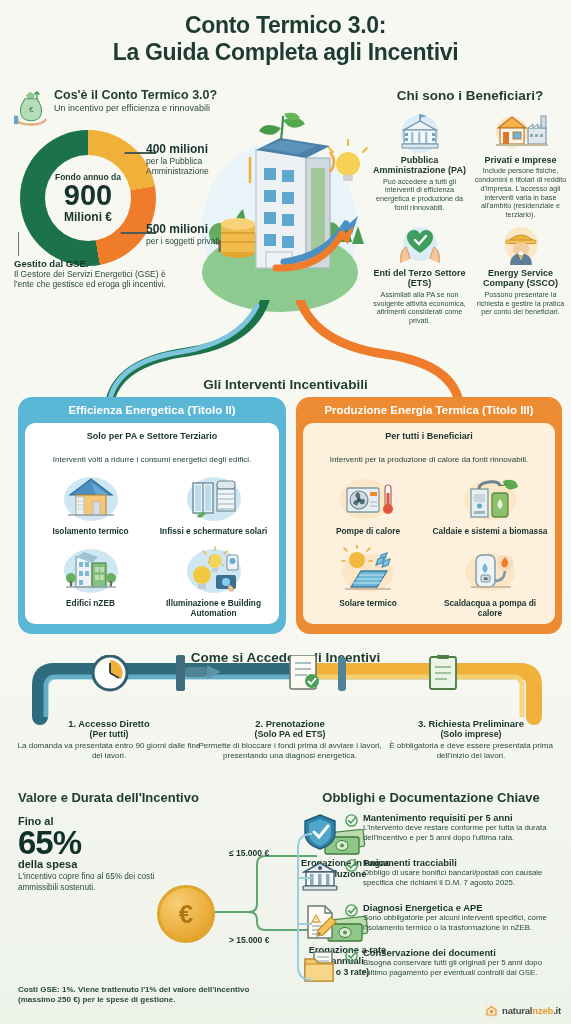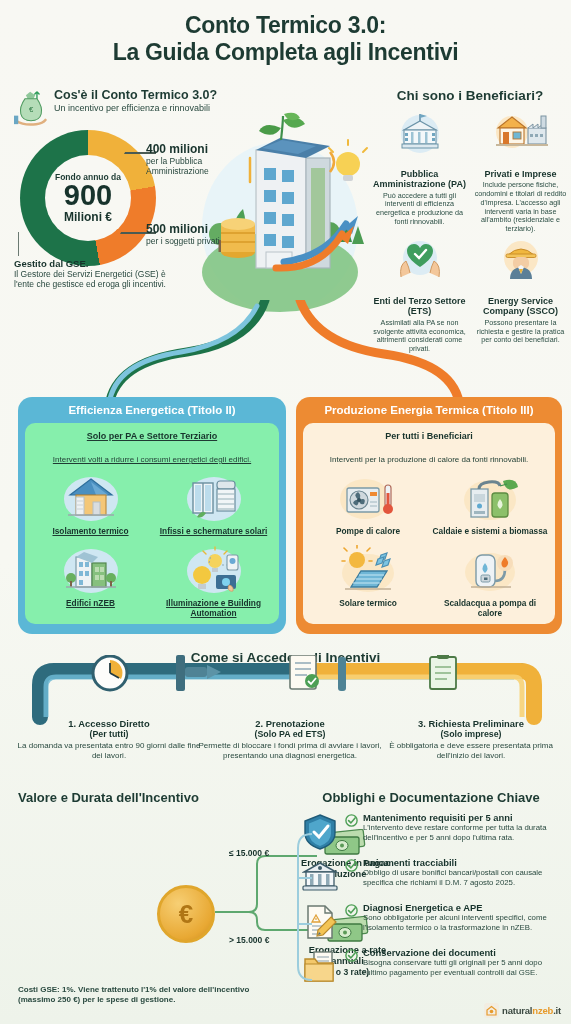--- a/index.html
+++ b/index.html
@@ -58,32 +58,32 @@
   .gse-t { font-size:9.5px; font-weight:bold; color:#17332c; }
   .gse-d { font-size:8.5px; color:#26463d; line-height:1.22; }
   .gse-tick { position:absolute; left:18px; top:232px; width:1px; height:24px; background:#6b7a72; }
 
   
   .benef { position:absolute; left:372px; top:88px; width:196px; }
   .benef-h { text-align:center; font-size:13.5px; font-weight:bold; color:#1d3b33; }
   .benef-grid { display:grid; grid-template-columns:1fr 1fr; gap:4px 6px; margin-top:8px; }
   .bcard { text-align:center; }
   .bico { height:44px; display:flex; align-items:center; justify-content:center; }
-  .btitle { font-size:9px; font-weight:bold; color:#17332c; line-height:1.15; margin-top:14px; }
+  .btitle { font-size:9px; font-weight:bold; color:#17332c; line-height:1.15; margin-top:0; }
   .btext { font-size:7.2px; color:#2c4f45; line-height:1.22; margin-top:2px; }
 
   
   .int-h { position:absolute; left:0; top:377px; width:571px; text-align:center;
            font-size:13.5px; font-weight:bold; color:#1d3b33; }
   .panel { position:absolute; top:397px; border-radius:14px; padding:0 0 10px 0; }
   .panel.blue { left:18px; width:268px; background:#5bb7d6; }
   .panel.orange { left:296px; width:266px; background:#ed8b33; }
   .p-head { text-align:center; font-size:11.5px; font-weight:bold; color:#ffffff; padding:7px 4px 7px; }
   .p-body { margin:0 7px; border-radius:10px; padding:8px 6px 6px; }
-  .panel.blue .p-body { background:#86efac;text-decoration:underline; }
+  .panel.blue .p-body { background:#ffffff; }
   .panel.orange .p-body { background:#fdf0dc; }
   .p-sub1 { text-align:center; font-size:9px; font-weight:bold; color:#17332c; }
   .p-sub2 { text-align:center; font-size:8px; color:#234036; margin-top:14px; line-height:1.2; }
   .p-grid { display:grid; grid-template-columns:1fr 1fr; gap:6px 4px; margin-top:6px; }
   .p-item { text-align:center; }
   .p-ico { height:54px; display:flex; align-items:center; justify-content:center; }
   .p-lbl { font-size:8.3px; font-weight:bold; color:#17332c; line-height:1.2; margin-top:2px; }
 
   
   .acc-h { position:absolute; left:0; top:650px; width:571px; text-align:center;
@@ -330,20 +330,21 @@
             <path d="M23 30 l2 5 l2 -5" fill="#e8b33a"></path>
           </svg>
         </div>
         <div class="btitle">Energy Service Company (SSCO)</div>
         <div class="btext">Possono presentare la richiesta e gestire la pratica per conto dei beneficiari.</div>
       </div>
 
     </div>
   </div>
 
+  <div class="int-h">Gli Interventi Incentivabili</div>
 
   <div class="panel blue">
     <div class="p-head">Efficienza Energetica (Titolo II)</div>
     <div class="p-body">
       <div class="p-sub1">Solo per PA e Settore Terziario</div>
       <div class="p-sub2">Interventi volti a ridurre i consumi energetici degli edifici.</div>
       <div class="p-grid">
         <div class="p-item">
           <div class="p-ico">
             <svg width="62" height="50" viewBox="0 0 62 50">
@@ -585,20 +586,26 @@
     <div class="s-d">Permette di bloccare i fondi prima di avviare i lavori, presentando una diagnosi energetica.</div>
   </div>
   <div class="step s3">
     <div class="s-t">3. Richiesta Preliminare</div>
     <div class="s-sub">(Solo imprese)</div>
     <div class="s-d">È obbligatoria e deve essere presentata prima dell'inizio dei lavori.</div>
   </div>
 
   <div class="val-h">Valore e Durata dell'Incentivo</div>
 
+  <div class="v-blk" style="top:815px">
+    <div class="v-lead">Fino al</div>
+    <div class="v-big">65%</div>
+    <div class="v-sub">della spesa</div>
+    <div class="v-d">L'incentivo copre fino al 65% dei costi ammissibili sostenuti.</div>
+  </div>
 
 
   <div class="euro">€</div>
 
   <svg style="position:absolute;left:205px;top:840px;width:125px;height:110px" viewBox="0 0 125 110">
     <path d="M10 72 L44 72 q8 0 8 -8 L52 24 q0 -8 8 -8 L112 16" stroke="#5ea86f" stroke-width="2" fill="none"></path>
     <path d="M10 72 L44 72 q8 0 8 8 L52 82 q0 8 8 8 L112 90" stroke="#5ea86f" stroke-width="2" fill="none"></path>
   </svg>
 
   <div class="tag" style="left:229px;top:848px">≤ 15.000 €</div>

